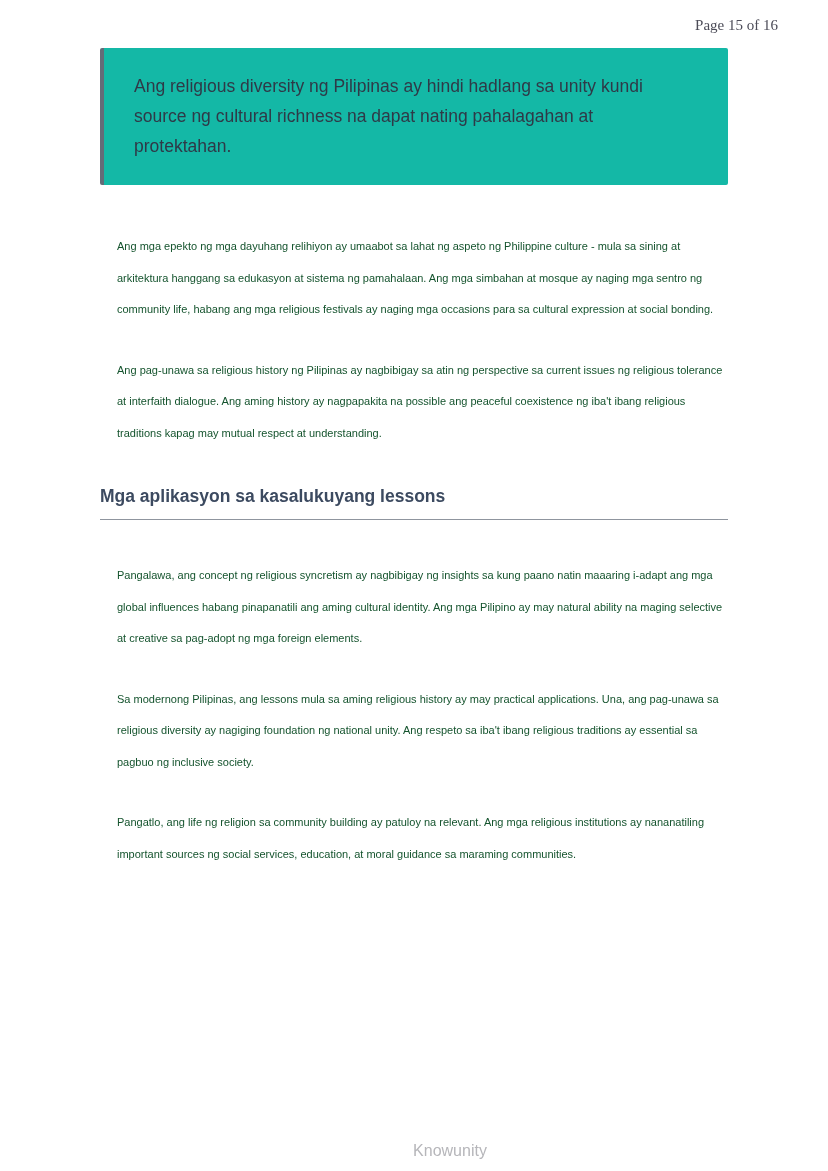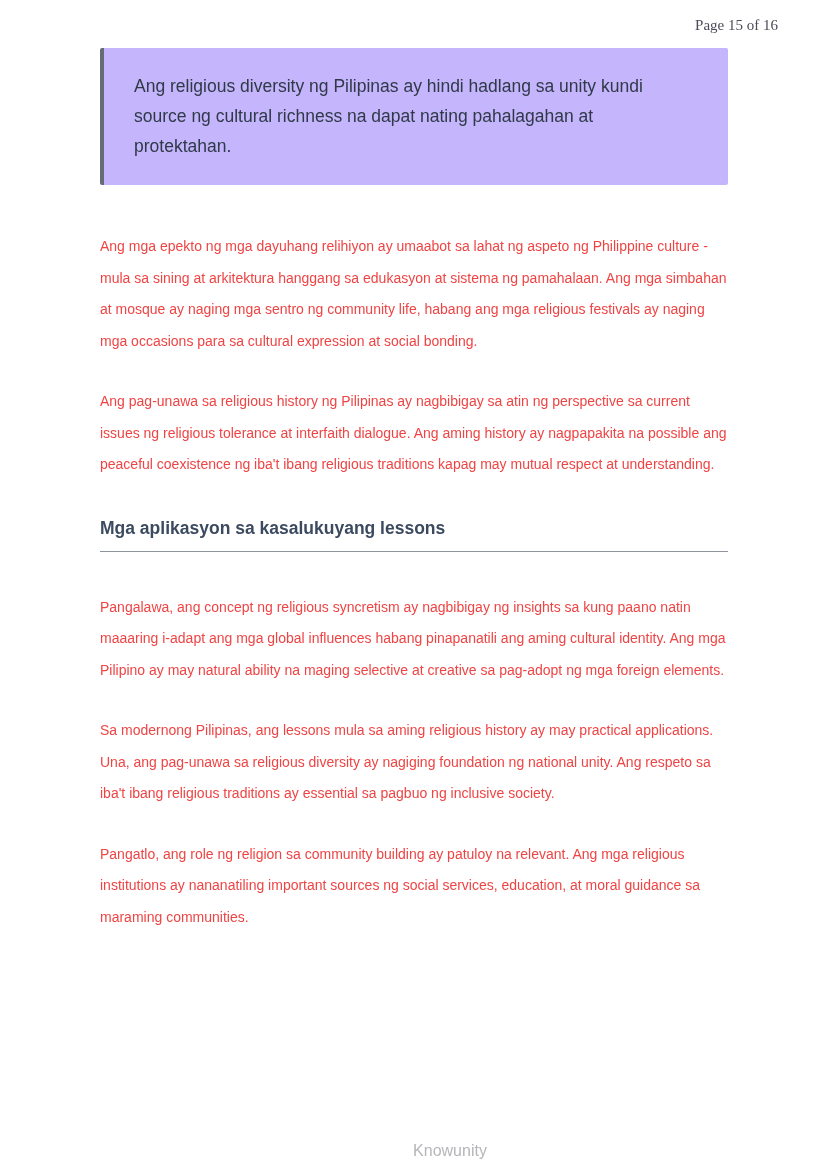--- a/index.html
+++ b/index.html
@@ -19,36 +19,37 @@
     top: 17px;
     right: 50px;
     font-family: "Liberation Serif", serif;
     font-size: 15px;
     color: #4c4c58;
   }
   .content {
     padding: 48px 100px 0 100px;
   }
   .quote {
-    background: #c4b5fd;
+    background: #14b8a6;
     border-left: 4px solid #646c78;
     border-radius: 2px;
     padding: 23px 34px 24px 30px;
     margin-bottom: 46px;
   }
   .quote p {
     font-size: 17.5px;
     line-height: 30px;
     color: #2f3947;
   }
   .para {
-    font-size: 14px;
+    font-size: 11px;
     line-height: 31.5px;
-    color: #ef4444;
+    color: #14532d;
     margin-bottom: 29px;
+    margin-left: 17px;
   }
   .section-heading {
     font-size: 17.5px;
     font-weight: bold;
     color: #3c4a60;
     margin-top: 37px;
     margin-bottom: 12px;
   }
   .heading-rule {
     border: none;
@@ -84,19 +85,19 @@
     <p class="para">Ang pag-unawa sa religious history ng Pilipinas ay nagbibigay sa atin ng perspective sa current issues ng religious tolerance at interfaith dialogue. Ang aming history ay nagpapakita na possible ang peaceful coexistence ng iba't ibang religious traditions kapag may mutual respect at understanding.</p>
 
     <h3 class="section-heading">Mga aplikasyon sa kasalukuyang lessons</h3>
 
     <hr class="heading-rule">
 
     <p class="para">Pangalawa, ang concept ng religious syncretism ay nagbibigay ng insights sa kung paano natin maaaring i-adapt ang mga global influences habang pinapanatili ang aming cultural identity. Ang mga Pilipino ay may natural ability na maging selective at creative sa pag-adopt ng mga foreign elements.</p>
 
     <p class="para">Sa modernong Pilipinas, ang lessons mula sa aming religious history ay may practical applications. Una, ang pag-unawa sa religious diversity ay nagiging foundation ng national unity. Ang respeto sa iba't ibang religious traditions ay essential sa pagbuo ng inclusive society.</p>
 
-    <p class="para">Pangatlo, ang role ng religion sa community building ay patuloy na relevant. Ang mga religious institutions ay nananatiling important sources ng social services, education, at moral guidance sa maraming communities.</p>
+    <p class="para">Pangatlo, ang life ng religion sa community building ay patuloy na relevant. Ang mga religious institutions ay nananatiling important sources ng social services, education, at moral guidance sa maraming communities.</p>
 
   </div>
 
   <div class="footer-brand">Knowunity</div>
 
 </div>
 
 </body></html>

